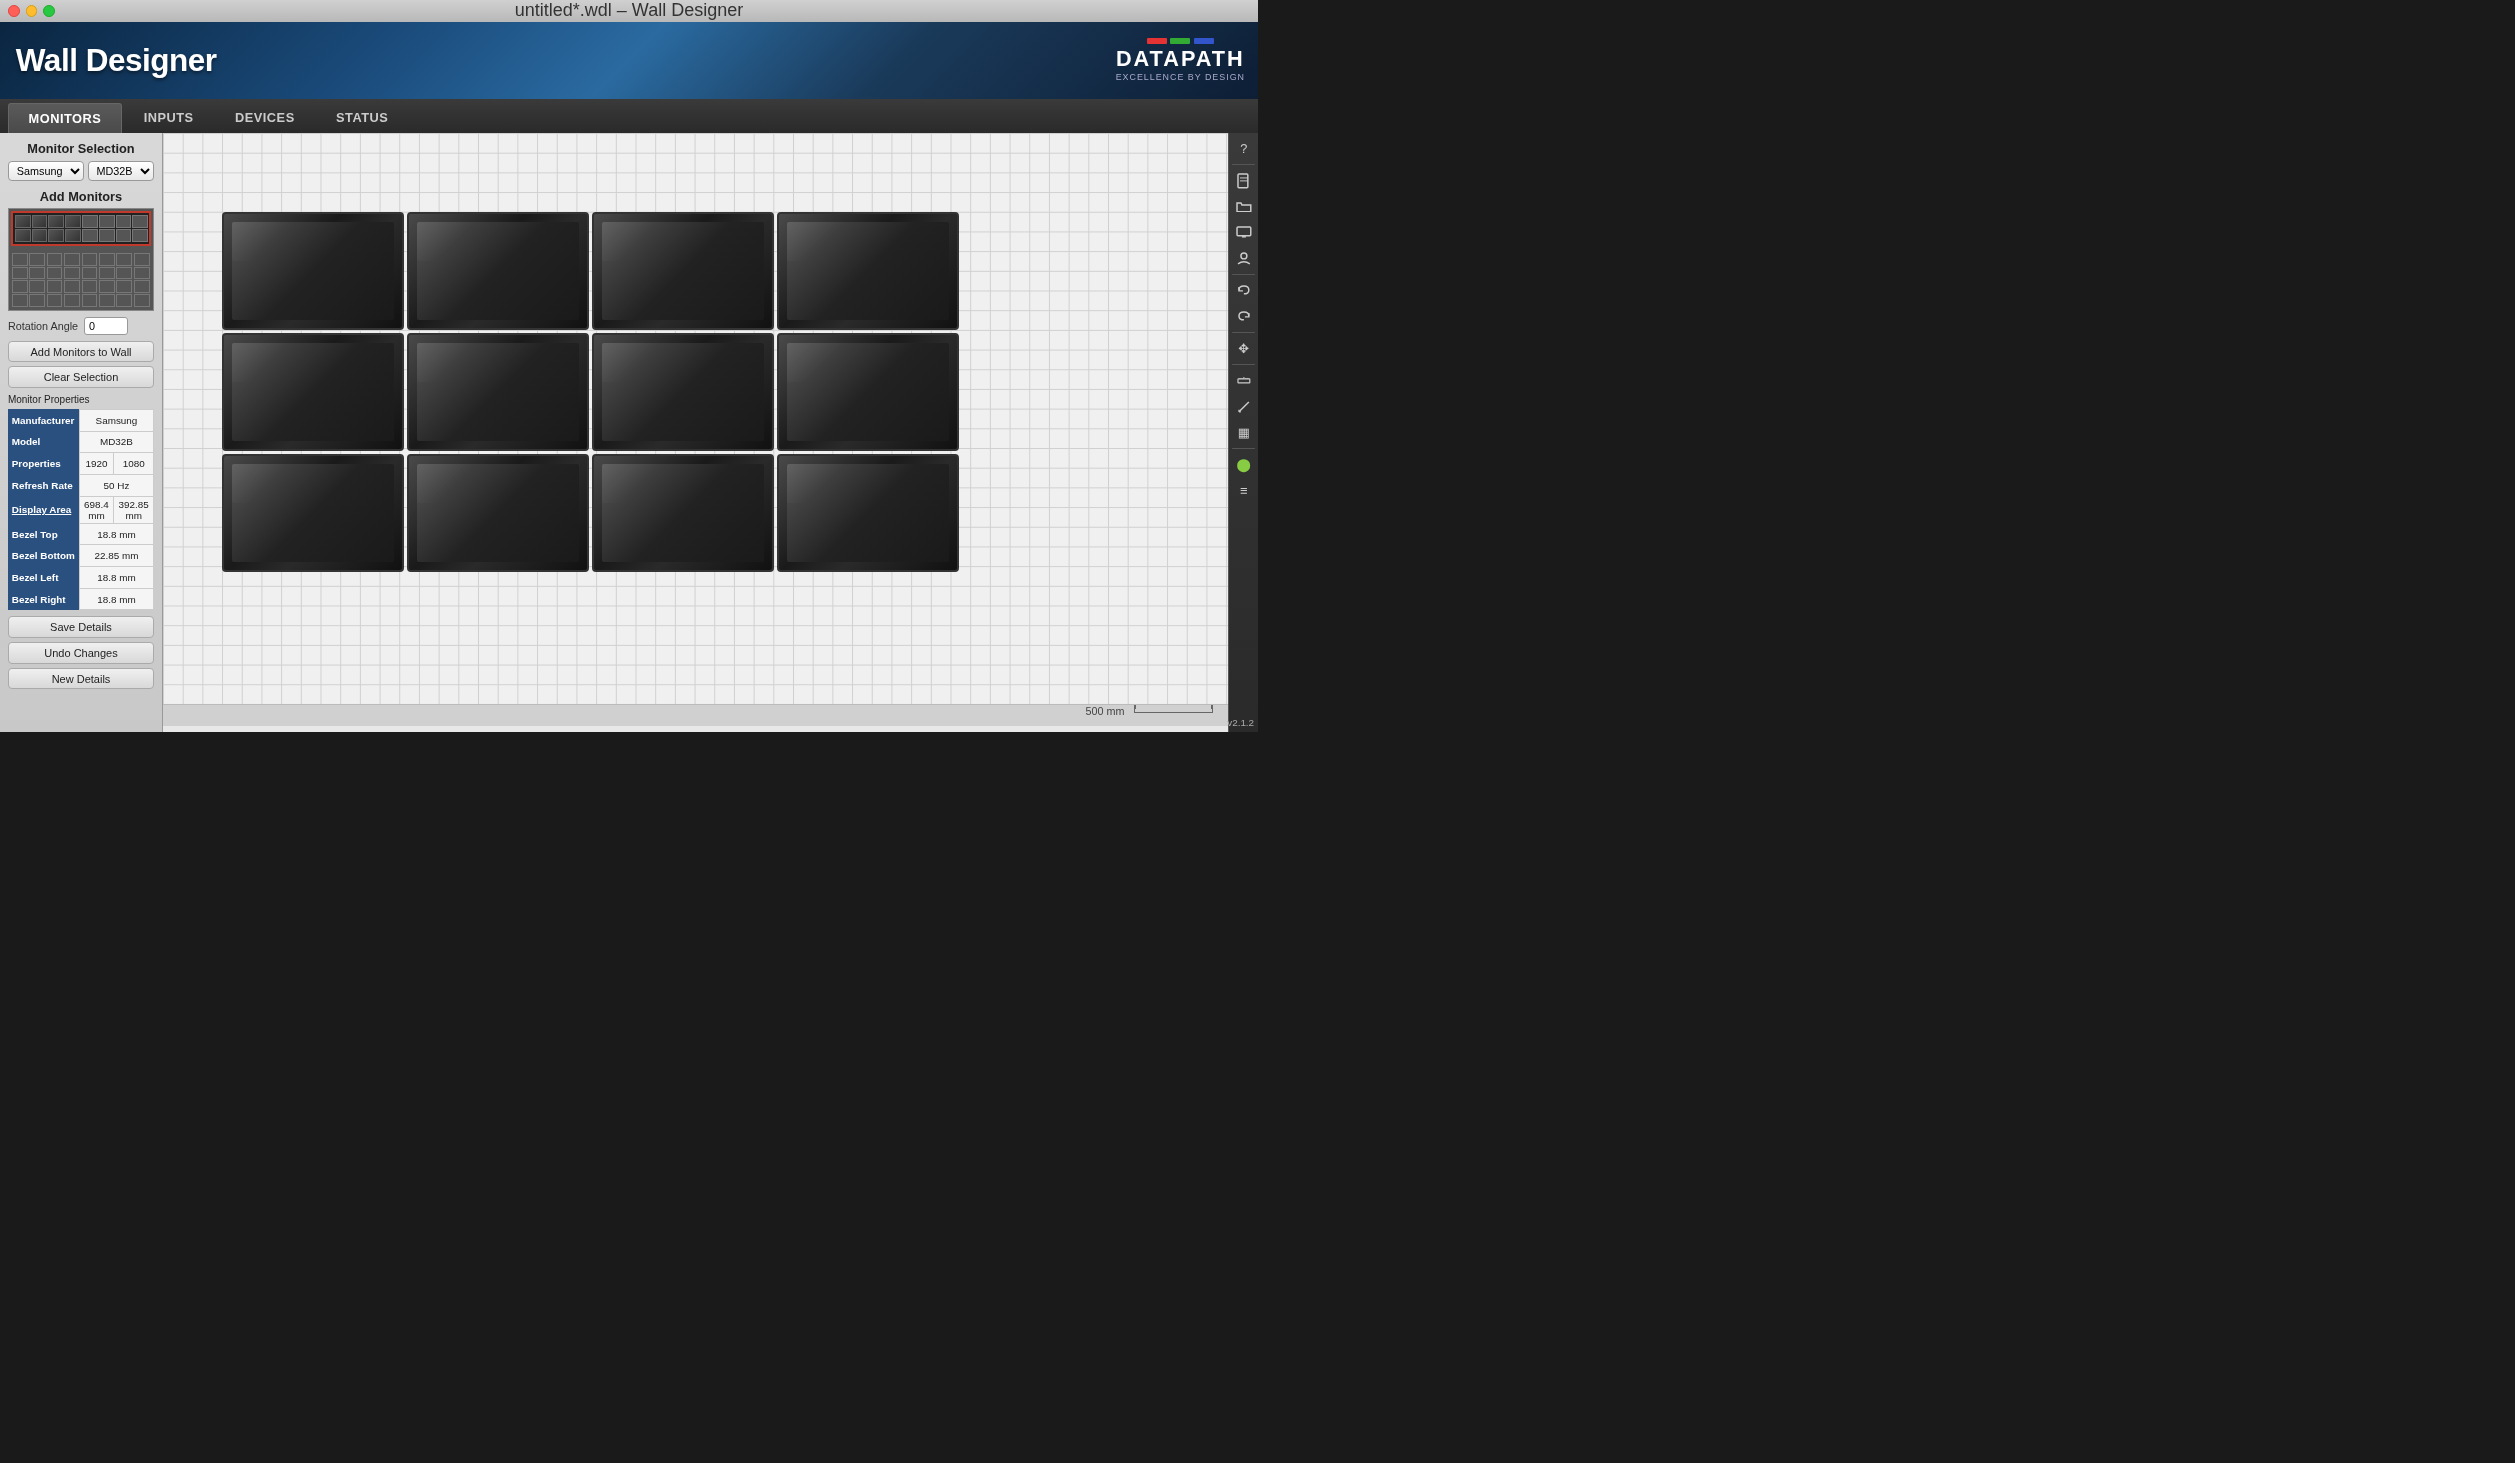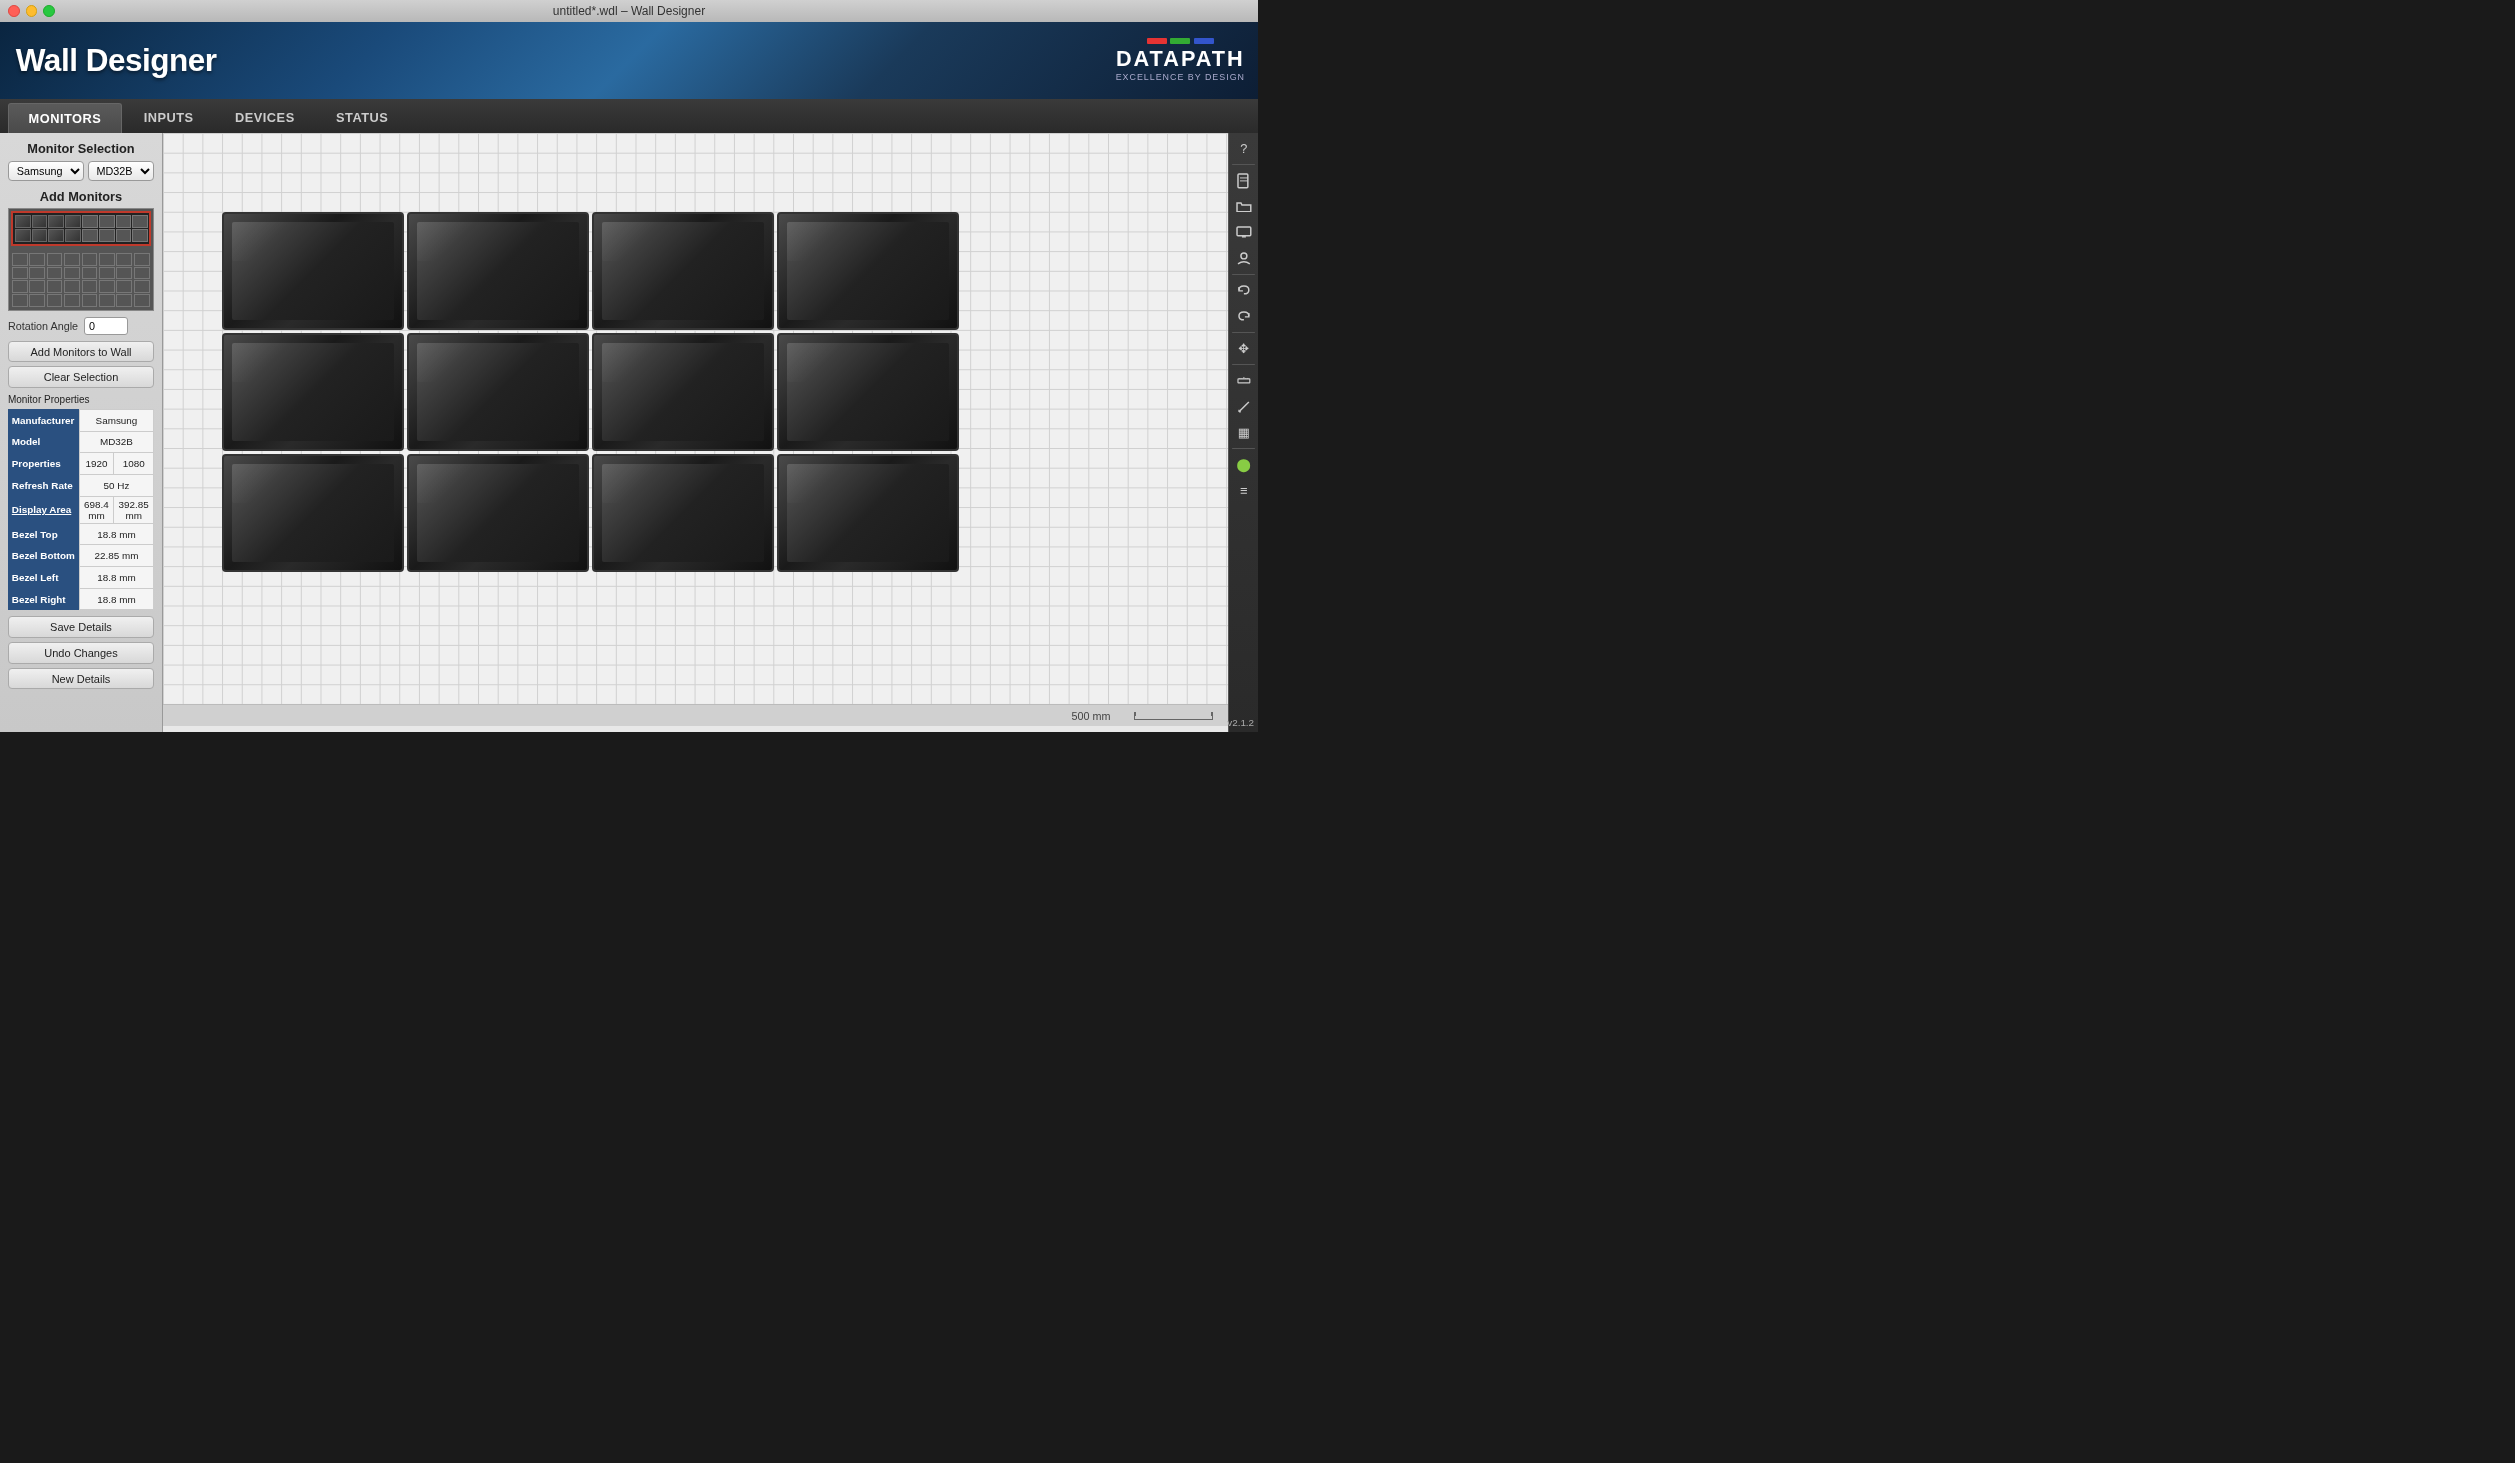--- a/index.html
+++ b/index.html
@@ -31,21 +31,21 @@
     .traffic-light {
       width: 11.8px;
       height: 11.8px;
       border-radius: 50%;
       cursor: pointer;
     }
     .tl-red { background: #ff5f57; border: 1px solid #e0443e; }
     .tl-yellow { background: #febc2e; border: 1px solid #d4a012; }
     .tl-green { background: #28c840; border: 1px solid #1aab29; }
     .title-bar-text {
-      font-size: 12px;
+      font-size: 18px;
       color: #333;
       font-weight: 500;
     }
 
     
     .app-header {
       height: 77px;
       background: linear-gradient(135deg, #0a2540 0%, #1a4a7a 30%, #2a6aa0 50%, #1a3a5a 70%, #0d1e35 100%);
       display: flex;
       align-items: center;
@@ -324,25 +324,24 @@
       height: 39px;
       background: linear-gradient(135deg, rgba(255,255,255,0.08) 0%, transparent 60%);
       border-radius: 2px;
     }
 
     
     .ruler-bar {
       height: 22px;
       background: #d0d0d0;
       display: flex;
-      align-items: center;
       padding: 0 15.8px;
       border-top: 1px solid #bbb;
       justify-content: flex-end;
-      gap: 23px;
+      gap: 9px;
     }
     .ruler-text {
       font-size: 10.8px;
       color: #444;
     }
     .ruler-line {
       width: 79px;
       height: 7.9px;
       border: 1px solid #666;
       border-top: none;

